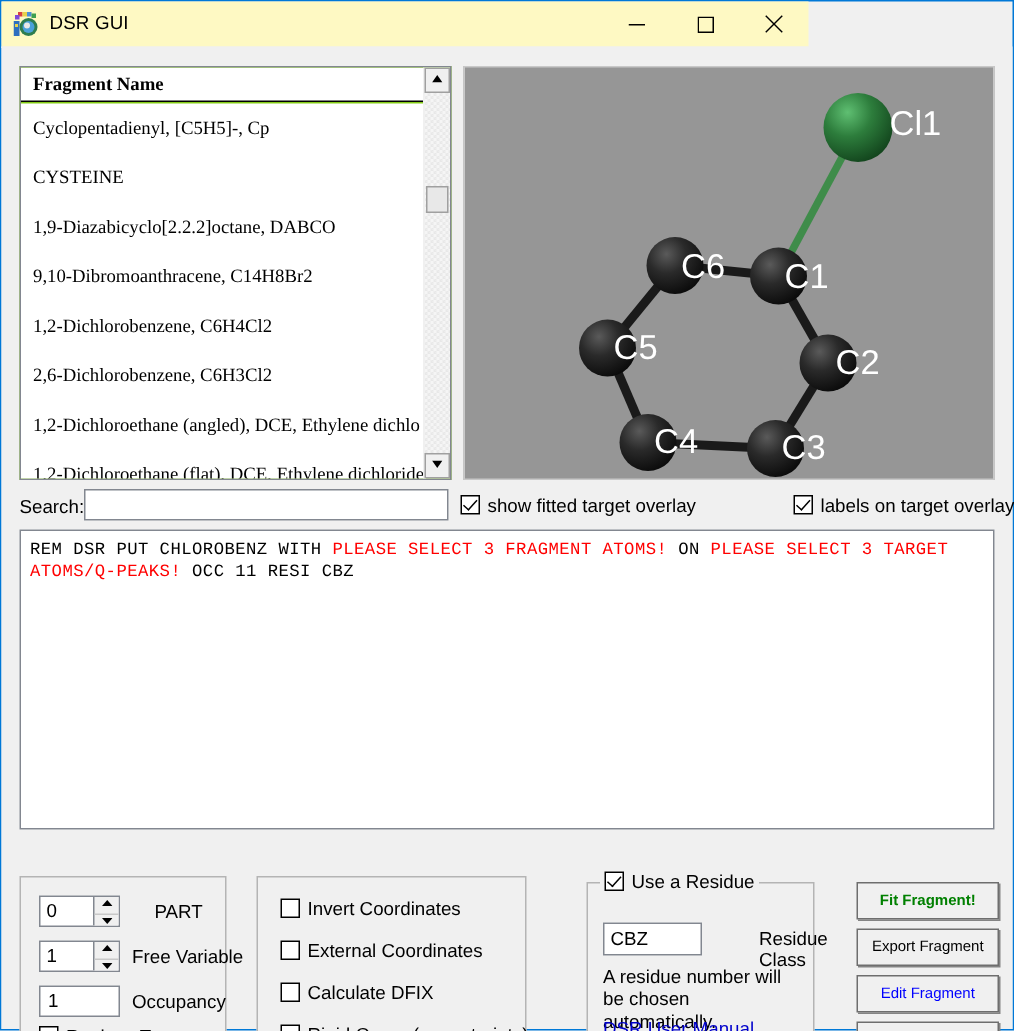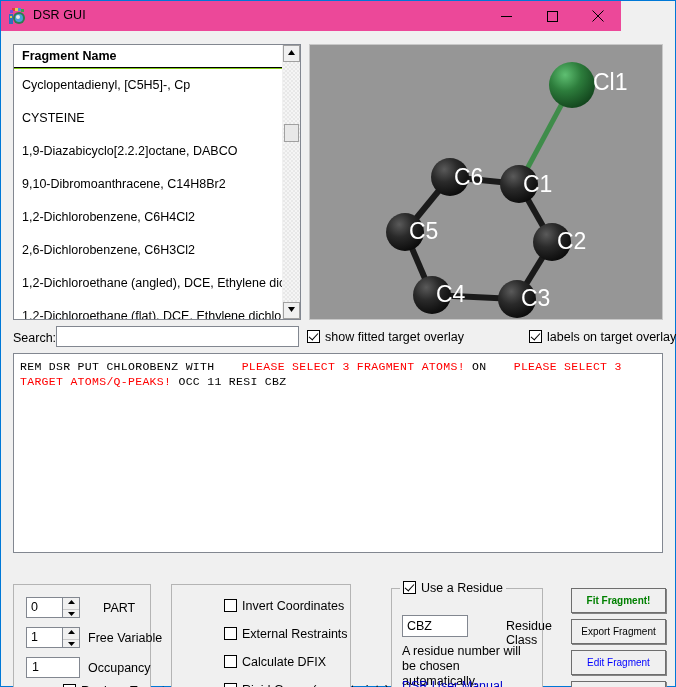--- a/index.html
+++ b/index.html
@@ -21,22 +21,22 @@
     width: 676px; height: 687px;
     box-sizing: border-box;
     border: 1px solid #0078d7;
     background: #f0f0f0;
   }
 
   
   #titlebar {
     position: absolute;
     left: 0; top: 0;
-    width: 620px; height: 30px;
-    background: #ec4899;
+    width: 538px; height: 30px;
+    background: #fef9c3;
     border-bottom: 1px solid #f0f0f0;
   }
   #app-icon {
     position: absolute;
     left: 8px; top: 7px;
     width: 17px; height: 17px;
   }
   #title-text {
     position: absolute;
     left: 32px; top: 7px;
@@ -67,20 +67,21 @@
 
   
   #fraglist-wrap {
     position: absolute;
     left: 12px; top: 13px;
     width: 288px; height: 276px;
     background: #84cc16;
     border: 1px solid #828790;
     box-sizing: border-box;
     overflow: hidden;
+    font-family: Liberation Serif, serif;
   }
   #fraglist-header {
     position: absolute;
     left: 0; top: 0;
     width: 286px; height: 23px;
     box-sizing: border-box;
     background: #ffffff;
     border-bottom: 1px solid #000000;
     font-weight: bold;
     font-size: 12.5px;
@@ -211,21 +212,21 @@
     background: #ffffff;
     border: 1px solid #828790;
     padding: 5px 6px;
     font-family: "Liberation Mono", monospace;
     font-size: 11.5px;
     line-height: 15px;
     letter-spacing: .3px;
     color: #000000;
     overflow: hidden;
   }
-  .hl { color: #ff0000; margin-left: 20px; }
+  .hl { color: #ff0000; }
 
   
   .groupbox {
     position: absolute;
     border: 1px solid #b4b4b4;
     box-sizing: border-box;
     background: #f0f0f0;
   }
   #gb-part     { left: 12px;  top: 553px; width: 138px; height: 122px; }
   #gb-options  { left: 170px; top: 553px; width: 180px; height: 122px; }
@@ -276,21 +277,20 @@
 
   .gb-label {
     position: absolute;
     font-size: 12.5px;
     white-space: nowrap;
   }
   .gb-chk {
     position: absolute;
     font-size: 12.5px;
     white-space: nowrap;
-    margin-left: 37px;
   }
 
   
   #residue-field {
     position: absolute;
     left: 10px; top: 26px;
     width: 66px; height: 22px;
     box-sizing: border-box;
     border: 1px solid #828790;
     background: #ffffff;
@@ -518,21 +518,21 @@
       <span class="gb-chk" style="left:12px; top:99px;">
         <span class="cbox"></span><span>Replace Target</span>
       </span>
     </div>
 
     <div class="groupbox" id="gb-options">
       <span class="gb-chk" style="left:15px; top:14px;">
         <span class="cbox"></span><span>Invert Coordinates</span>
       </span>
       <span class="gb-chk" style="left:15px; top:42px;">
-        <span class="cbox"></span><span>External Restraints</span>
+        <span class="cbox"></span><span>External Coordinates</span>
       </span>
       <span class="gb-chk" style="left:15px; top:70px;">
         <span class="cbox"></span><span>Calculate DFIX</span>
       </span>
       <span class="gb-chk" style="left:15px; top:98px;">
         <span class="cbox"></span><span>Rigid Group (no restraints)</span>
       </span>
     </div>
 
     <div class="groupbox" id="gb-residue">

